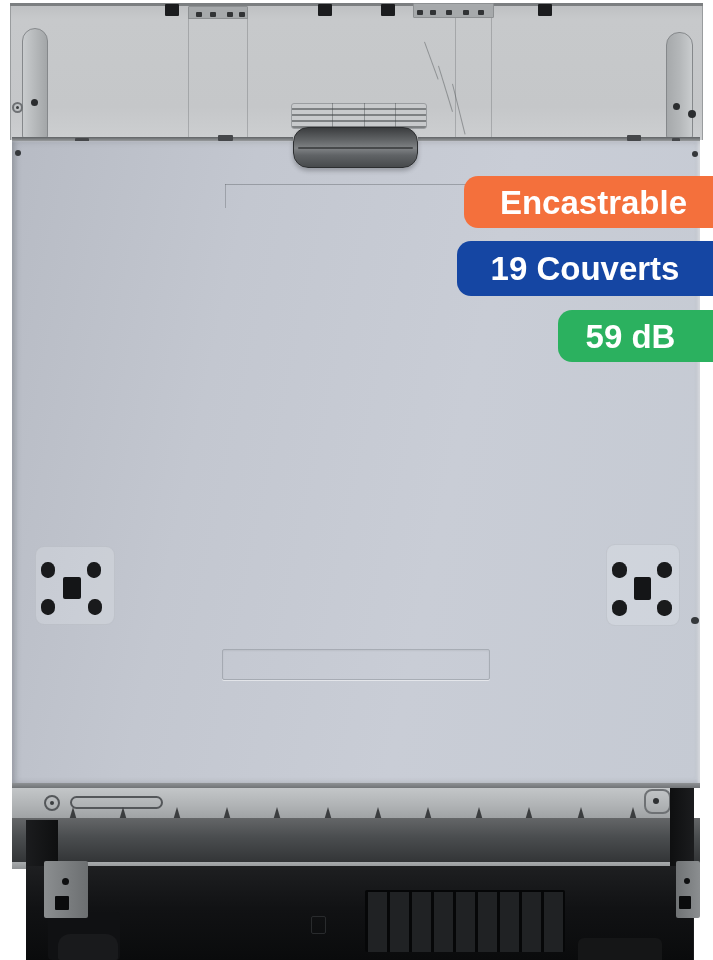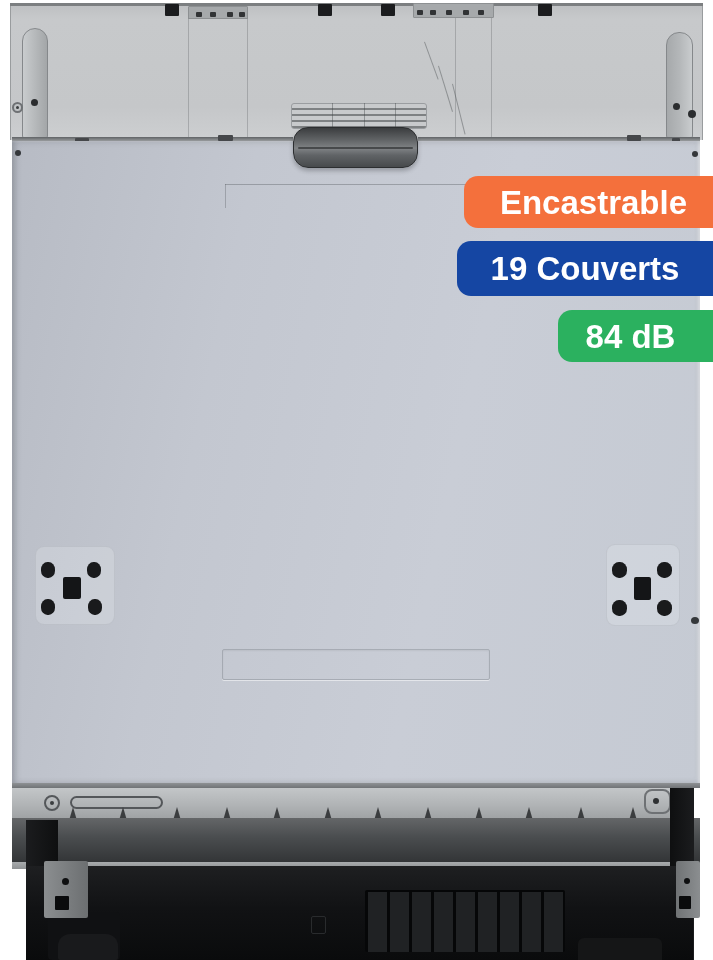--- a/index.html
+++ b/index.html
@@ -207,16 +207,16 @@
   <div class="abs bdot" style="left:684px;top:878px;width:6px;height:6px"></div>
   <div class="abs bsqh" style="left:679px;top:896px;width:12px;height:13px"></div>
 
   <div class="badge badge-orange">
     <span>Encastrable</span>
   </div>
   <div class="badge badge-blue">
     <span>19 Couverts</span>
   </div>
   <div class="badge badge-green">
-    <span>84 dB</span>
+    <span>59 dB</span>
   </div>
 
 </div>
 
 </body></html>

